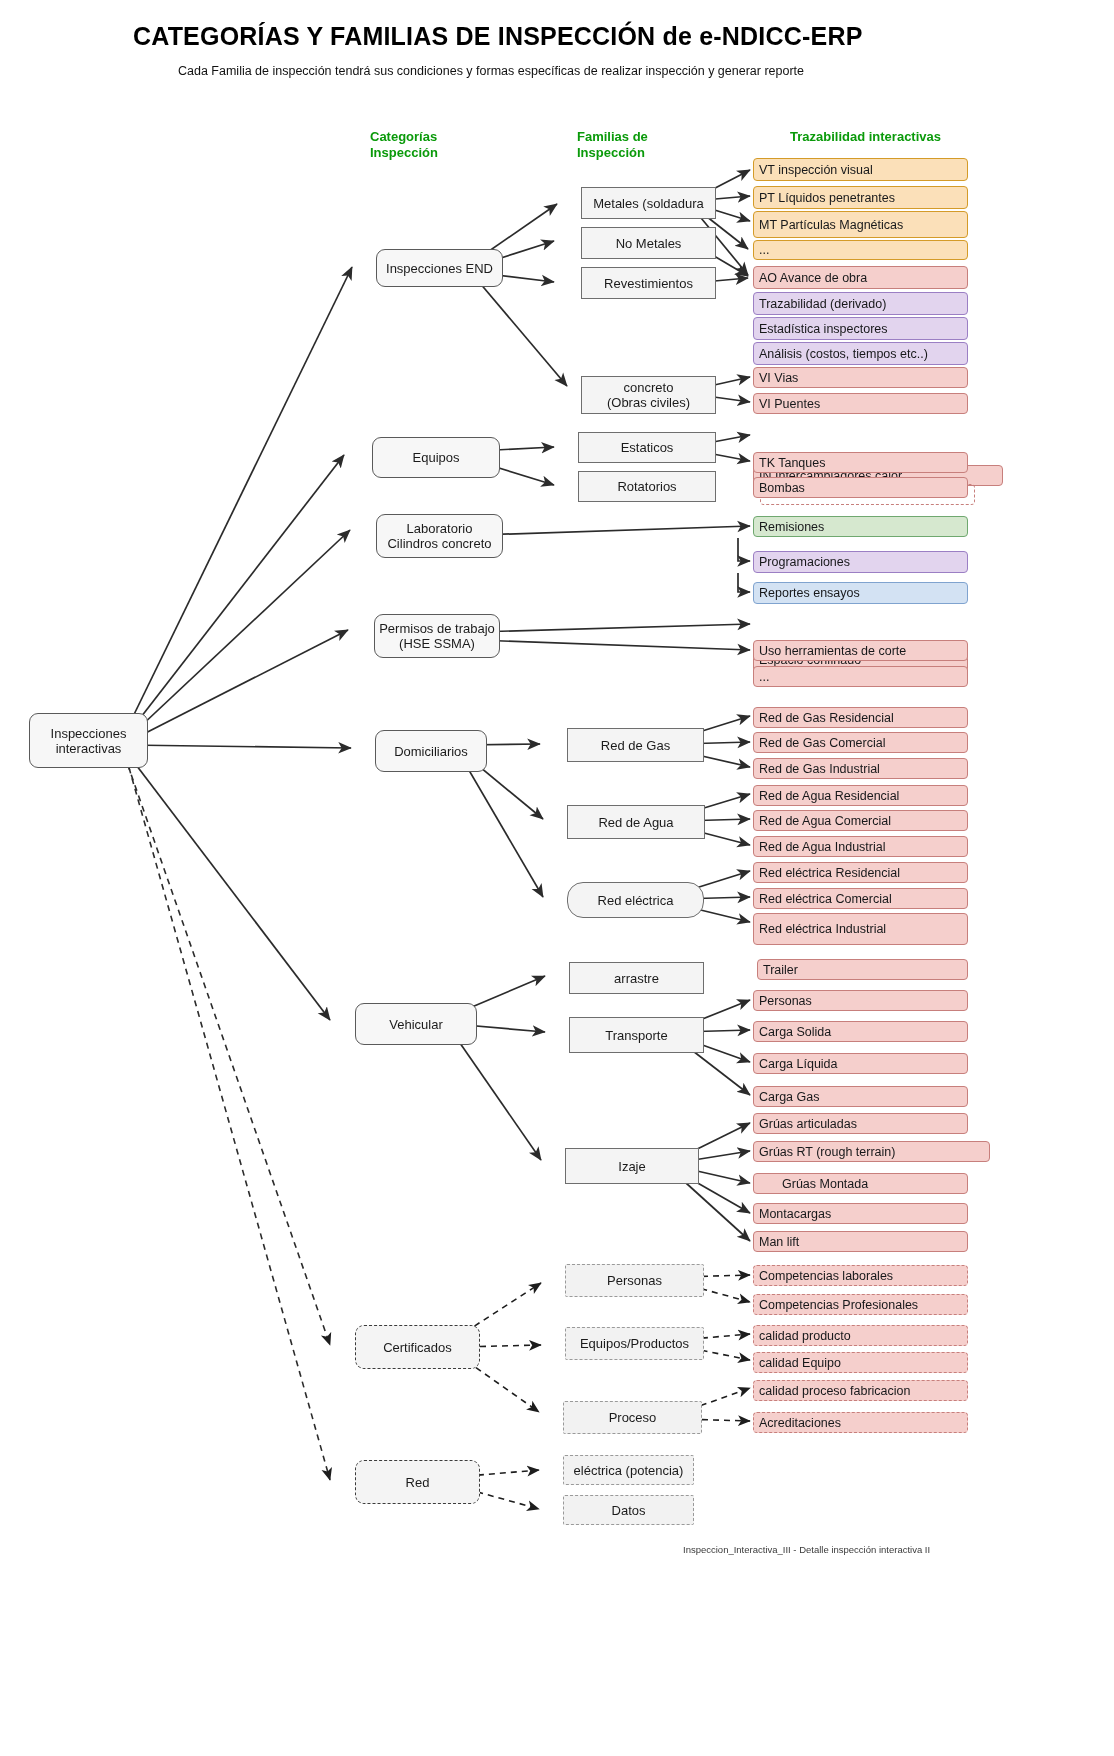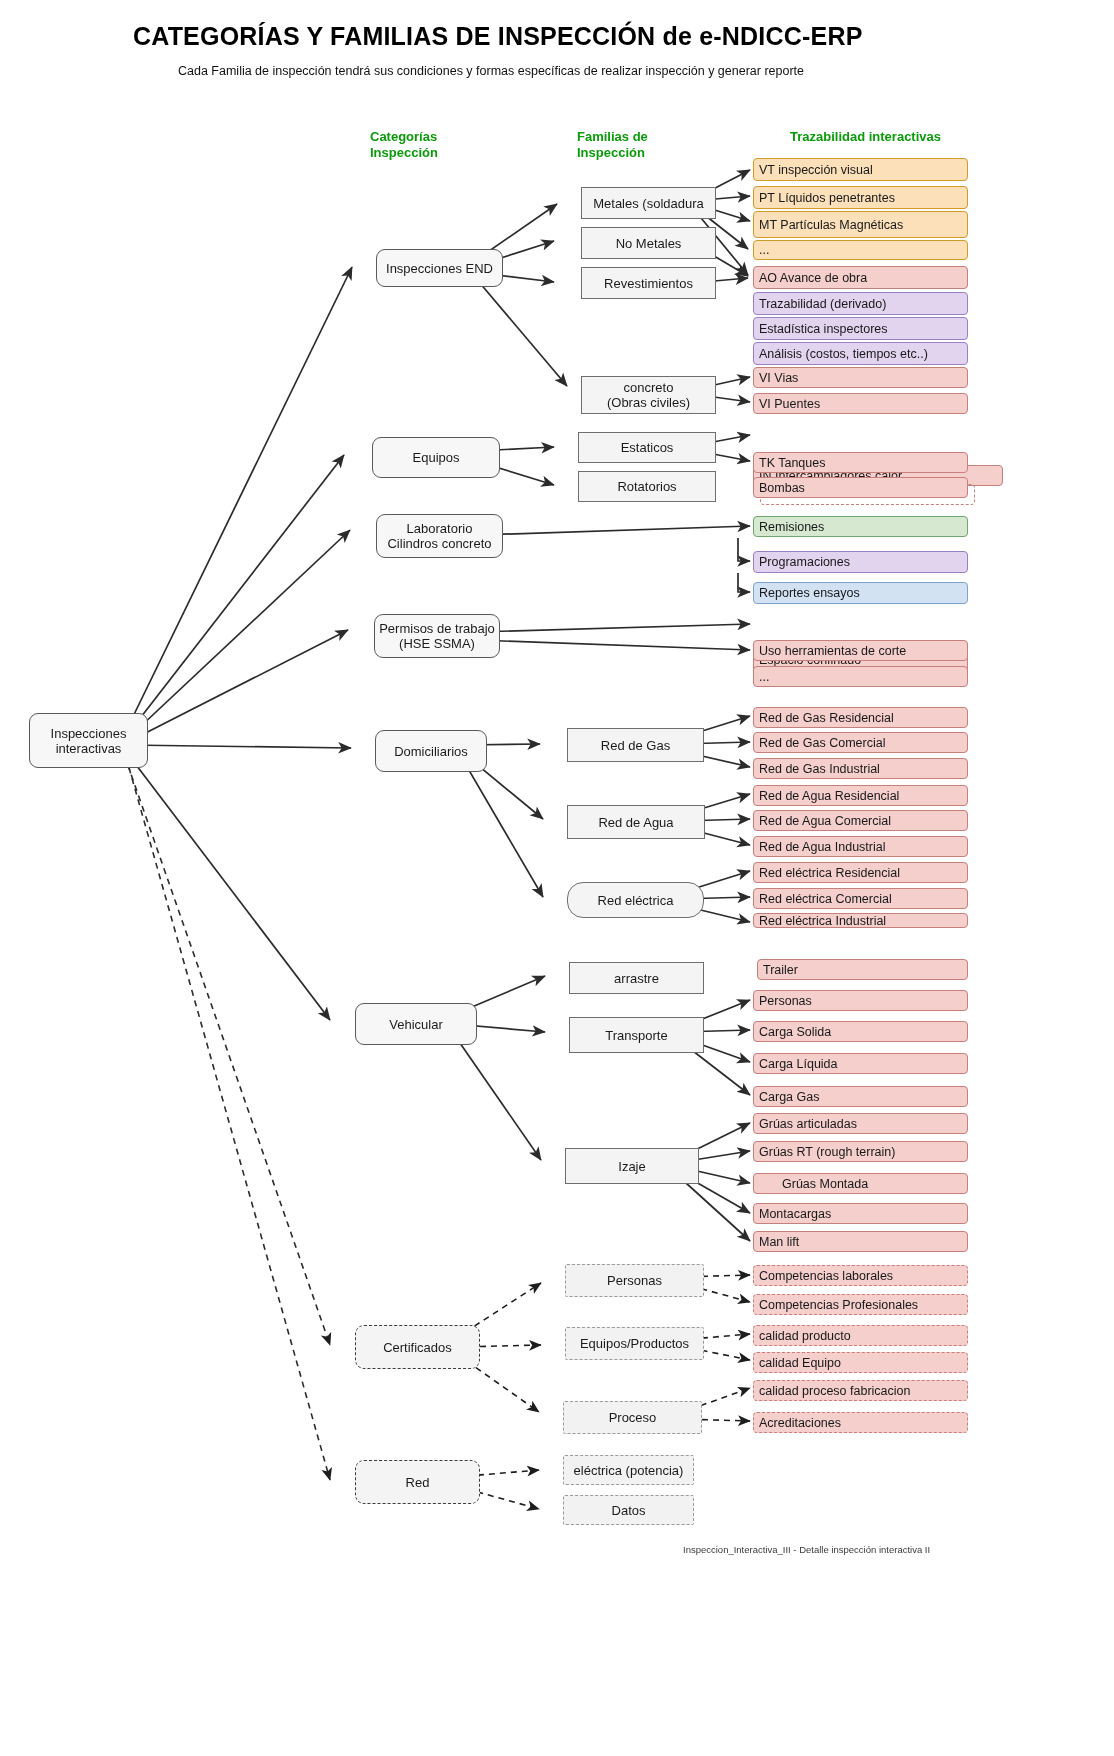--- a/index.html
+++ b/index.html
@@ -245,30 +245,30 @@
   <div class="leaf red" style="left:753px;top:707px;width:215px;height:21px;">Red de Gas Residencial</div>
   <div class="leaf red" style="left:753px;top:732px;width:215px;height:21px;">Red de Gas Comercial</div>
   <div class="leaf red" style="left:753px;top:758px;width:215px;height:21px;">Red de Gas Industrial</div>
 
   <div class="leaf red" style="left:753px;top:785px;width:215px;height:21px;">Red de Agua Residencial</div>
   <div class="leaf red" style="left:753px;top:810px;width:215px;height:21px;">Red de Agua Comercial</div>
   <div class="leaf red" style="left:753px;top:836px;width:215px;height:21px;">Red de Agua Industrial</div>
 
   <div class="leaf red" style="left:753px;top:862px;width:215px;height:21px;">Red eléctrica Residencial</div>
   <div class="leaf red" style="left:753px;top:888px;width:215px;height:21px;">Red eléctrica Comercial</div>
-  <div class="leaf red" style="left:753px;top:913px;width:215px;height:15px;">Red eléctrica Industrial</div>
+  <div class="leaf red" style="left:753px;top:913px;width:215px;height:32px;">Red eléctrica Industrial</div>
 
   <div class="leaf red" style="left:757px;top:959px;width:211px;height:21px;">Trailer</div>
   <div class="leaf red" style="left:753px;top:990px;width:215px;height:21px;">Personas</div>
   <div class="leaf red" style="left:753px;top:1021px;width:215px;height:21px;">Carga Solida</div>
   <div class="leaf red" style="left:753px;top:1053px;width:215px;height:21px;">Carga Líquida</div>
   <div class="leaf red" style="left:753px;top:1086px;width:215px;height:21px;">Carga Gas</div>
 
   <div class="leaf red" style="left:753px;top:1113px;width:215px;height:21px;">Grúas articuladas</div>
-  <div class="leaf red" style="left:753px;top:1141px;width:215px;height:21px;">Grúas RT (rough terrain)</div>
+  <div class="leaf red" style="left:753px;top:1141px;width:237px;height:21px;">Grúas RT (rough terrain)</div>
   <div class="leaf red" style="left:753px;top:1173px;width:215px;height:21px;padding-left:28px;">Grúas Montada</div>
   <div class="leaf red" style="left:753px;top:1203px;width:215px;height:21px;">Montacargas</div>
   <div class="leaf red" style="left:753px;top:1231px;width:215px;height:21px;">Man lift</div>
 
   <div class="leaf reddash" style="left:753px;top:1265px;width:215px;height:21px;">Competencias laborales</div>
   <div class="leaf reddash" style="left:753px;top:1294px;width:215px;height:21px;">Competencias Profesionales</div>
   <div class="leaf reddash" style="left:753px;top:1325px;width:215px;height:21px;">calidad producto</div>
   <div class="leaf reddash" style="left:753px;top:1352px;width:215px;height:21px;">calidad Equipo</div>
   <div class="leaf reddash" style="left:753px;top:1380px;width:215px;height:21px;">calidad proceso fabricacion</div>
   <div class="leaf reddash" style="left:753px;top:1412px;width:215px;height:21px;">Acreditaciones</div>

